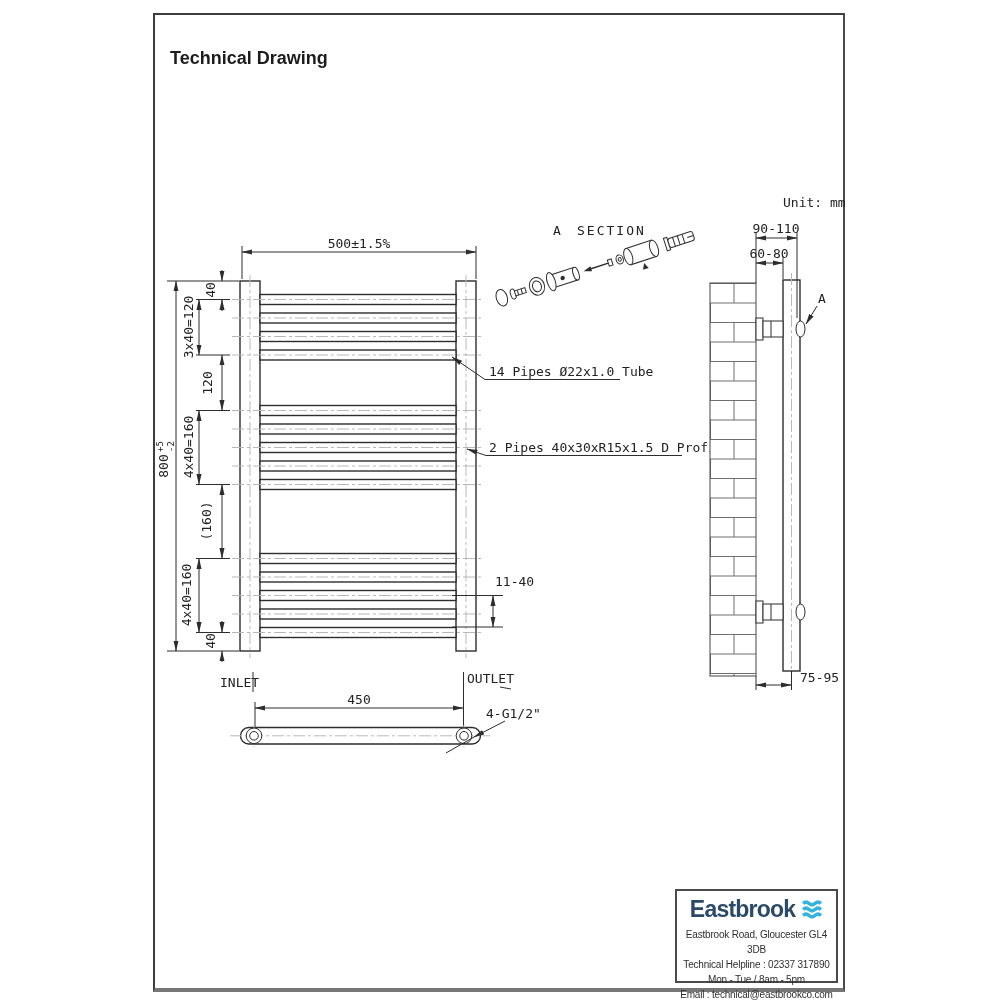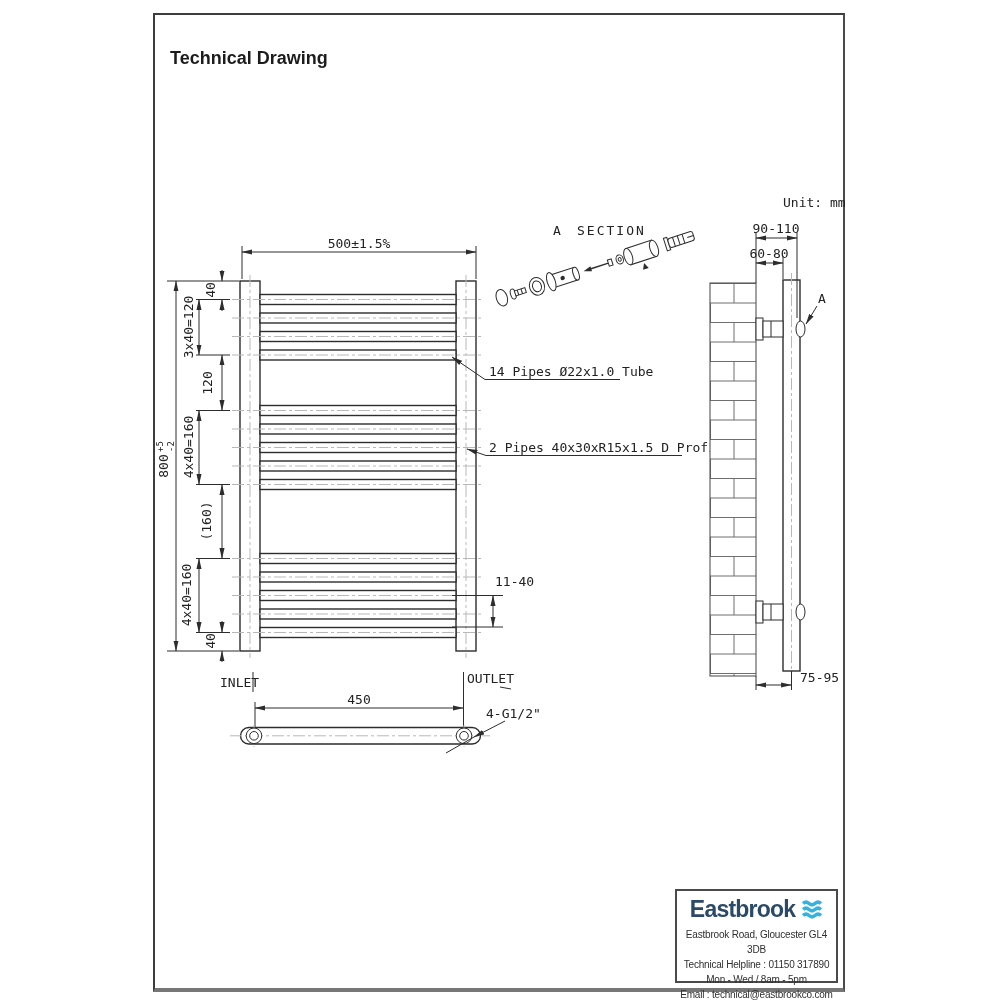--- a/index.html
+++ b/index.html
@@ -297,18 +297,18 @@
     <div class="eblogo">
       <span class="ebname">Eastbrook</span>
       <svg width="21" height="19" viewBox="0 0 21 19">
         <path d="M1,3.5 q3,-2.6 6,0 t6,0 t6,0" stroke="#35b2e0" stroke-width="3.6" fill="none"></path>
         <path d="M1,9.5 q3,-2.6 6,0 t6,0 t6,0" stroke="#35b2e0" stroke-width="3.6" fill="none"></path>
         <path d="M1,15.5 q3,-2.6 6,0 t6,0 t6,0" stroke="#35b2e0" stroke-width="3.6" fill="none"></path>
       </svg>
     </div>
     <div class="ebinfo">
       <div>Eastbrook Road, Gloucester GL4 3DB</div>
-      <div>Technical Helpline : 01150 317890</div>
-      <div>Mon - Wed / 8am - 5pm</div>
+      <div>Technical Helpline : 02337 317890</div>
+      <div>Mon - Tue / 8am - 5pm</div>
       <div>Email : technical@eastbrookco.com</div>
     </div>
   </div>
 </div>
 
 </body></html>

